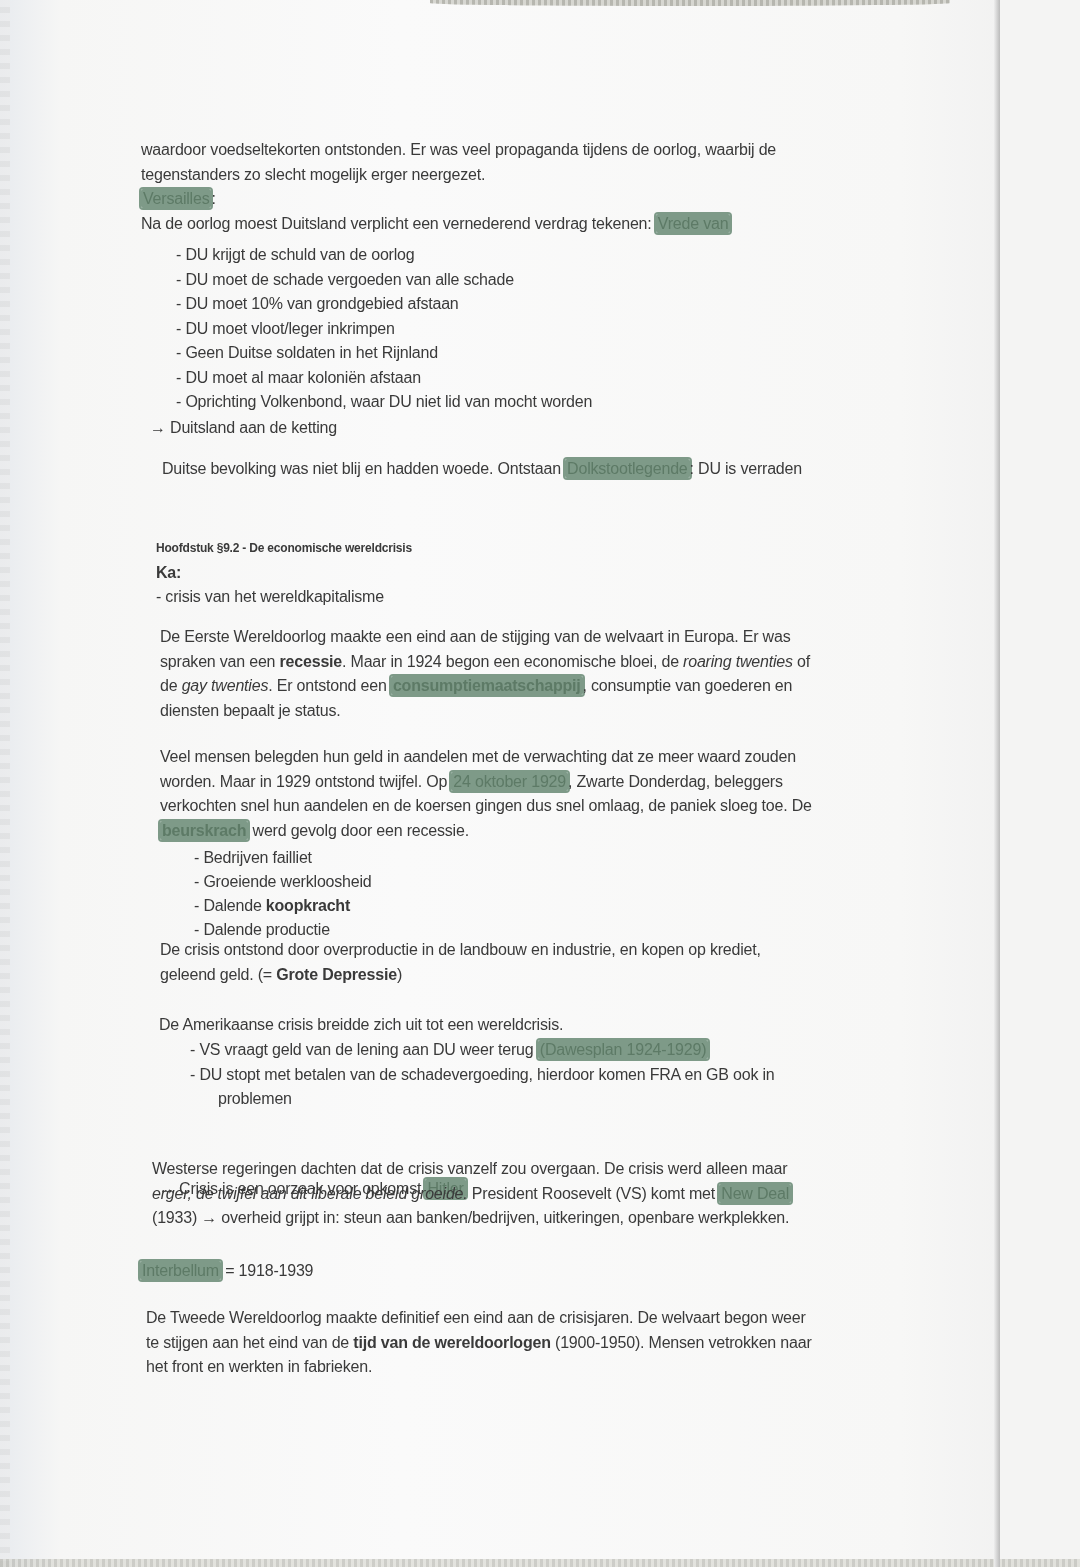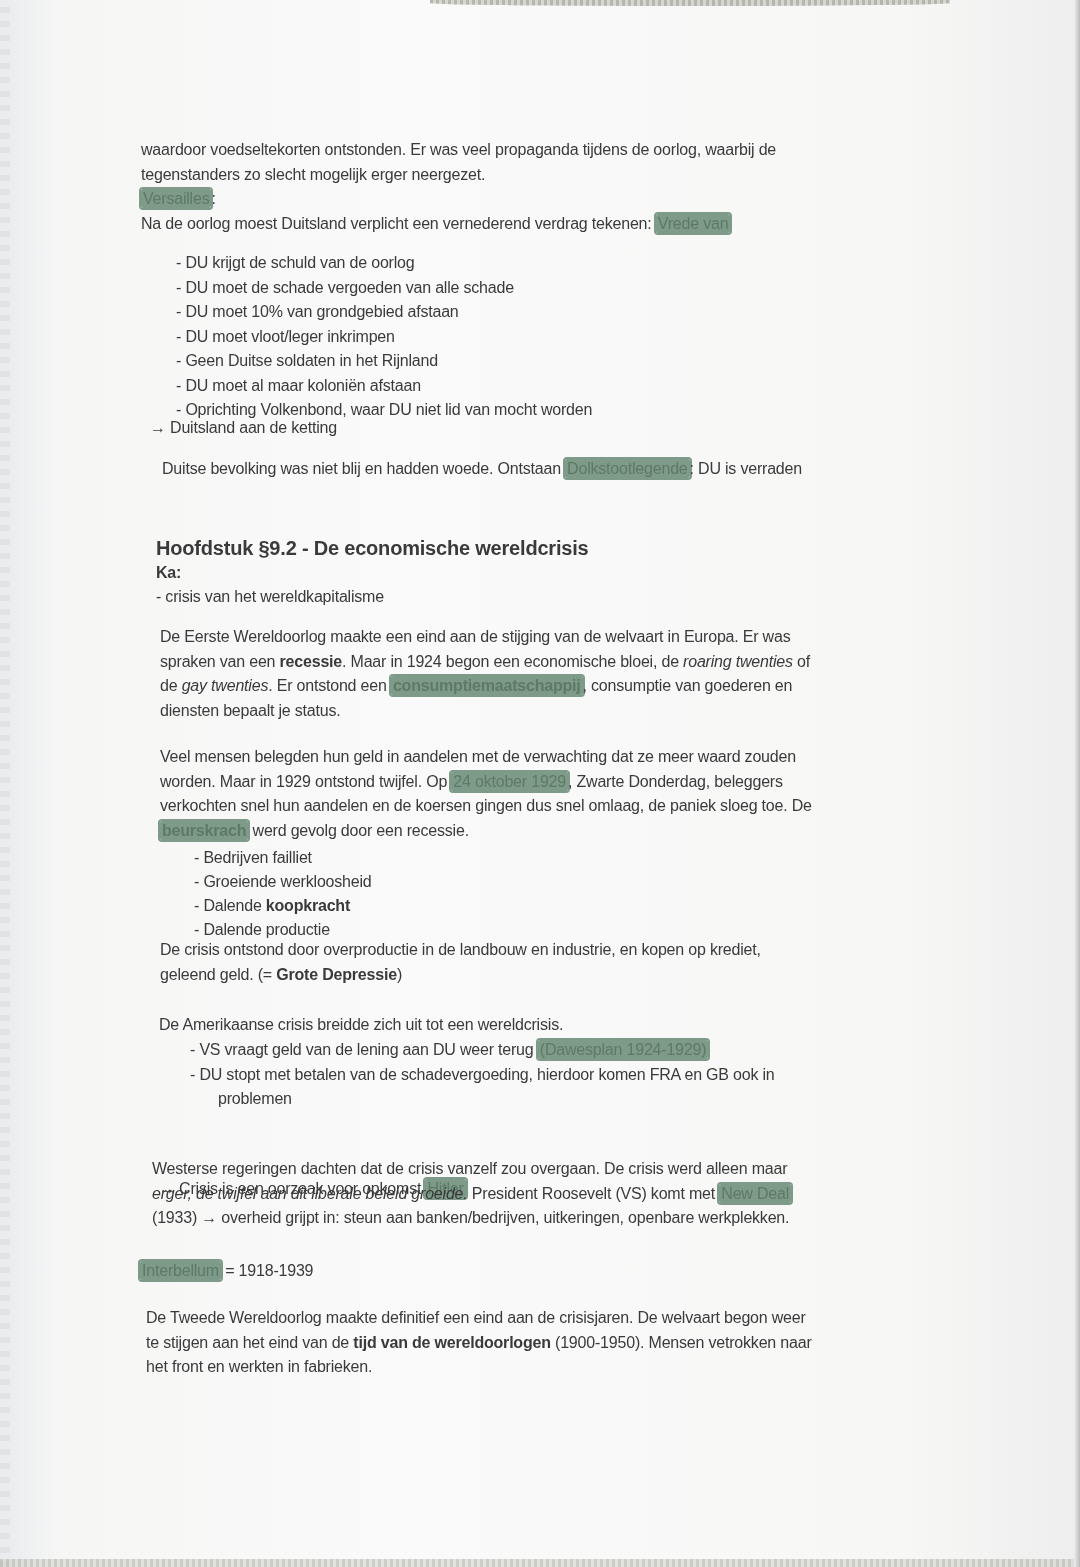--- a/index.html
+++ b/index.html
@@ -3,21 +3,21 @@
 <meta charset="utf-8">
 <style>
   html, body { margin: 0; padding: 0; }
   body {
     width: 1080px; height: 1567px; overflow: hidden; position: relative;
     background: #f4f4f3;
     font-family: "Liberation Sans", sans-serif;
     color: #3a3a3a;
   }
   .page {
-    position: absolute; left: 0; top: 0; width: 1080px; height: 1567px;
+    position: absolute; left: 0; top: 0; width: 1000px; height: 1567px;
     background: linear-gradient(90deg, #e8ebef 0px, #f6f6f5 60px, #fafafa 400px, #f7f7f6 900px, #eeeeee 1080px);
   }
   .page:before {
     content: ""; position: absolute; left: 0; top: 0; bottom: 0; width: 10px;
     background: repeating-linear-gradient(0deg, #dcdcdc 0 6px, #ececec 6px 14px);
     opacity: .6;
   }
   .page:after {
     content: ""; position: absolute; right: 0; top: 0; bottom: 0; width: 6px;
     background: linear-gradient(90deg, #eee, #bbb);
@@ -34,36 +34,36 @@
   }
   .text { position: absolute; font-size: 16px; line-height: 24.5px; white-space: nowrap; letter-spacing: -0.2px; }
   .hl {
     background: #7e9a88; color: #5d7a66; padding: 1px 2px; border-radius: 2px;
     box-shadow: 0 0 0 2px #7e9a88;
   }
   .bold { font-weight: bold; }
   .ital { font-style: italic; }
   .bullet-list { list-style: none; margin: 0; padding: 0; }
   .bullet-list li:before { content: "- "; }
-  h3 { margin: 0; font-size: 20px; font-weight: bold; }
+  h3 { margin: 0; font-size: 12px; font-weight: bold; }
 </style>
 </head>
 <body>
 
 <div class="page">
   <div class="top-shadow"></div>
 
   <div class="text" style="left:141px; top:138px;">
     <div>waardoor voedseltekorten ontstonden. Er was veel propaganda tijdens de oorlog, waarbij de</div>
     <div>tegenstanders zo slecht mogelijk erger neergezet.</div>
     <div><span class="hl">Versailles</span><span>:</span></div>
     <div><span>Na de oorlog moest Duitsland verplicht een vernederend verdrag tekenen: </span><span class="hl">Vrede van</span></div>
   </div>
 
-  <ul class="bullet-list text" style="left:176px; top:243px;margin-top:8px;">
+  <ul class="bullet-list text" style="left:176px; top:243px;">
     <li>DU krijgt de schuld van de oorlog</li>
     <li>DU moet de schade vergoeden van alle schade</li>
     <li>DU moet 10% van grondgebied afstaan</li>
     <li>DU moet vloot/leger inkrimpen</li>
     <li>Geen Duitse soldaten in het Rijnland</li>
     <li>DU moet al maar koloniën afstaan</li>
     <li>Oprichting Volkenbond, waar DU niet lid van mocht worden</li>
   </ul>
   <div class="text" style="left:150px; top:416px;">→ Duitsland aan de ketting</div>
 

